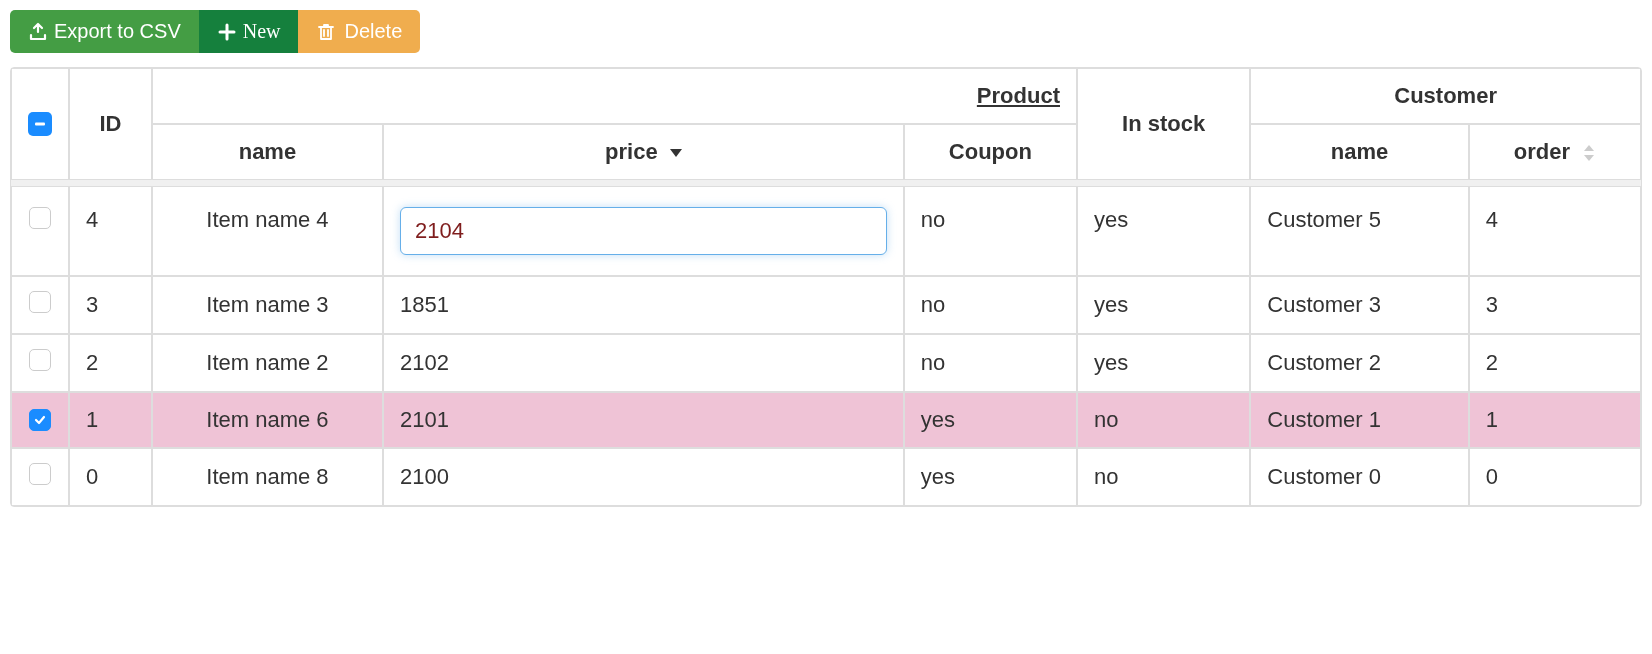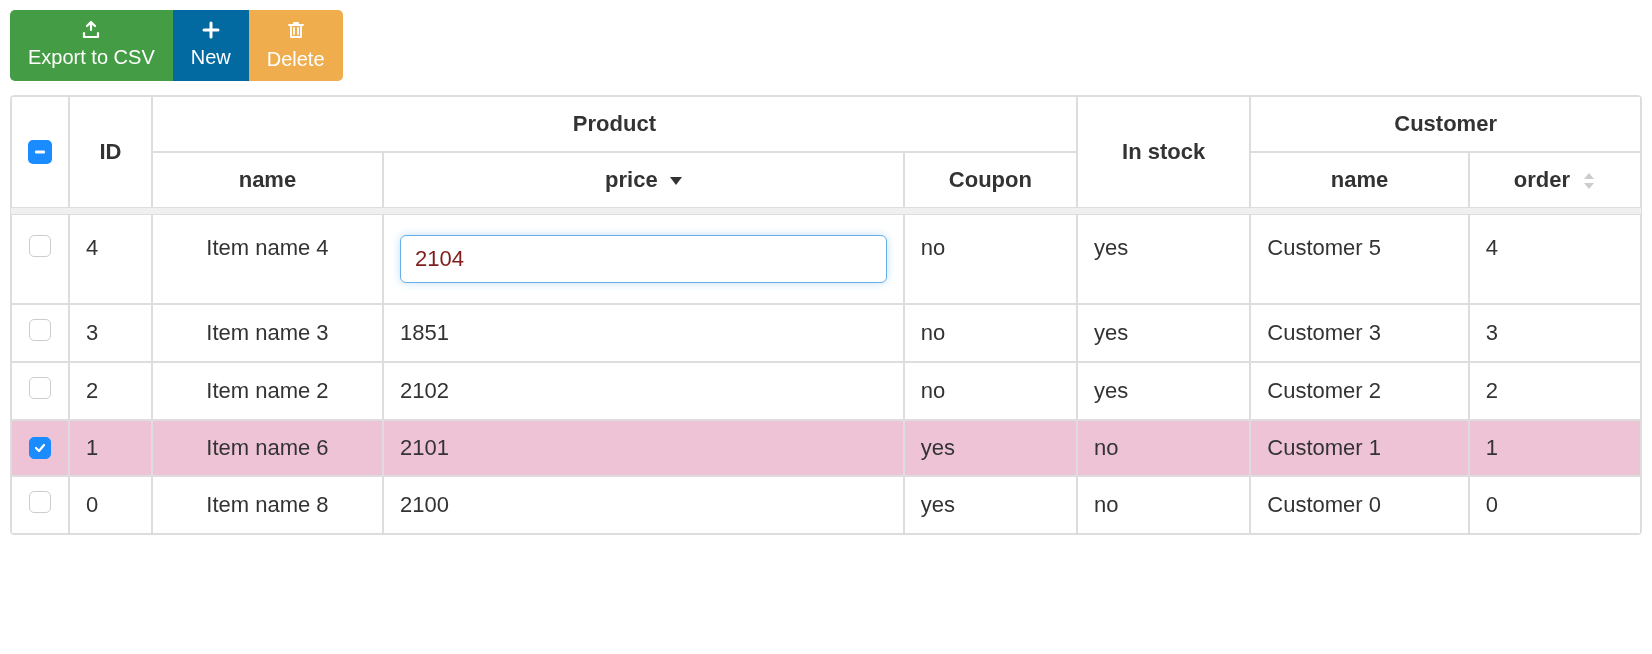--- a/index.html
+++ b/index.html
@@ -19,28 +19,28 @@
     .btn {
       display: inline-flex;
       align-items: center;
       padding: 10px 18px;
       font-size: 20px;
       font-weight: 500;
       color: #fff;
       border: none;
       cursor: pointer;
       gap: 6px;
-      flex-direction: column;
     }
     .btn-green {
       background: #449d44;
       border-radius: 5px 0 0 5px;
     }
     .btn-blue {
-      background: #0369a1;
+      background: #15803d;
+      font-family: Liberation Serif, serif;
     }
     .btn-orange {
       background: #f0ad4e;
       border-radius: 0 5px 5px 0;
       gap: 8px;
     }
     .icon {
       display: inline-flex;
       align-items: center;
       justify-content: center;
@@ -209,21 +209,21 @@
   <thead>
     <tr class="header-group-top">
       <th rowspan="2" class="checkbox-col">
         <span class="master-check">
           <svg width="14" height="14" viewBox="0 0 14 14">
               <rect x="2" y="5.5" width="10" height="3" rx="1" fill="white"></rect>
             </svg>
         </span>
       </th>
       <th rowspan="2">ID</th>
-      <th colspan="3" style="text-align:center;">Product</th>
+      <th colspan="3" style="text-align:right;text-decoration:underline;">Product</th>
       <th rowspan="2">In stock</th>
       <th colspan="2">Customer</th>
     </tr>
     <tr>
       <th class="center-text">name</th>
       <th>
         <span>price</span>
         <span class="sort-icon sort-down"></span>
       </th>
       <th>Coupon</th>

